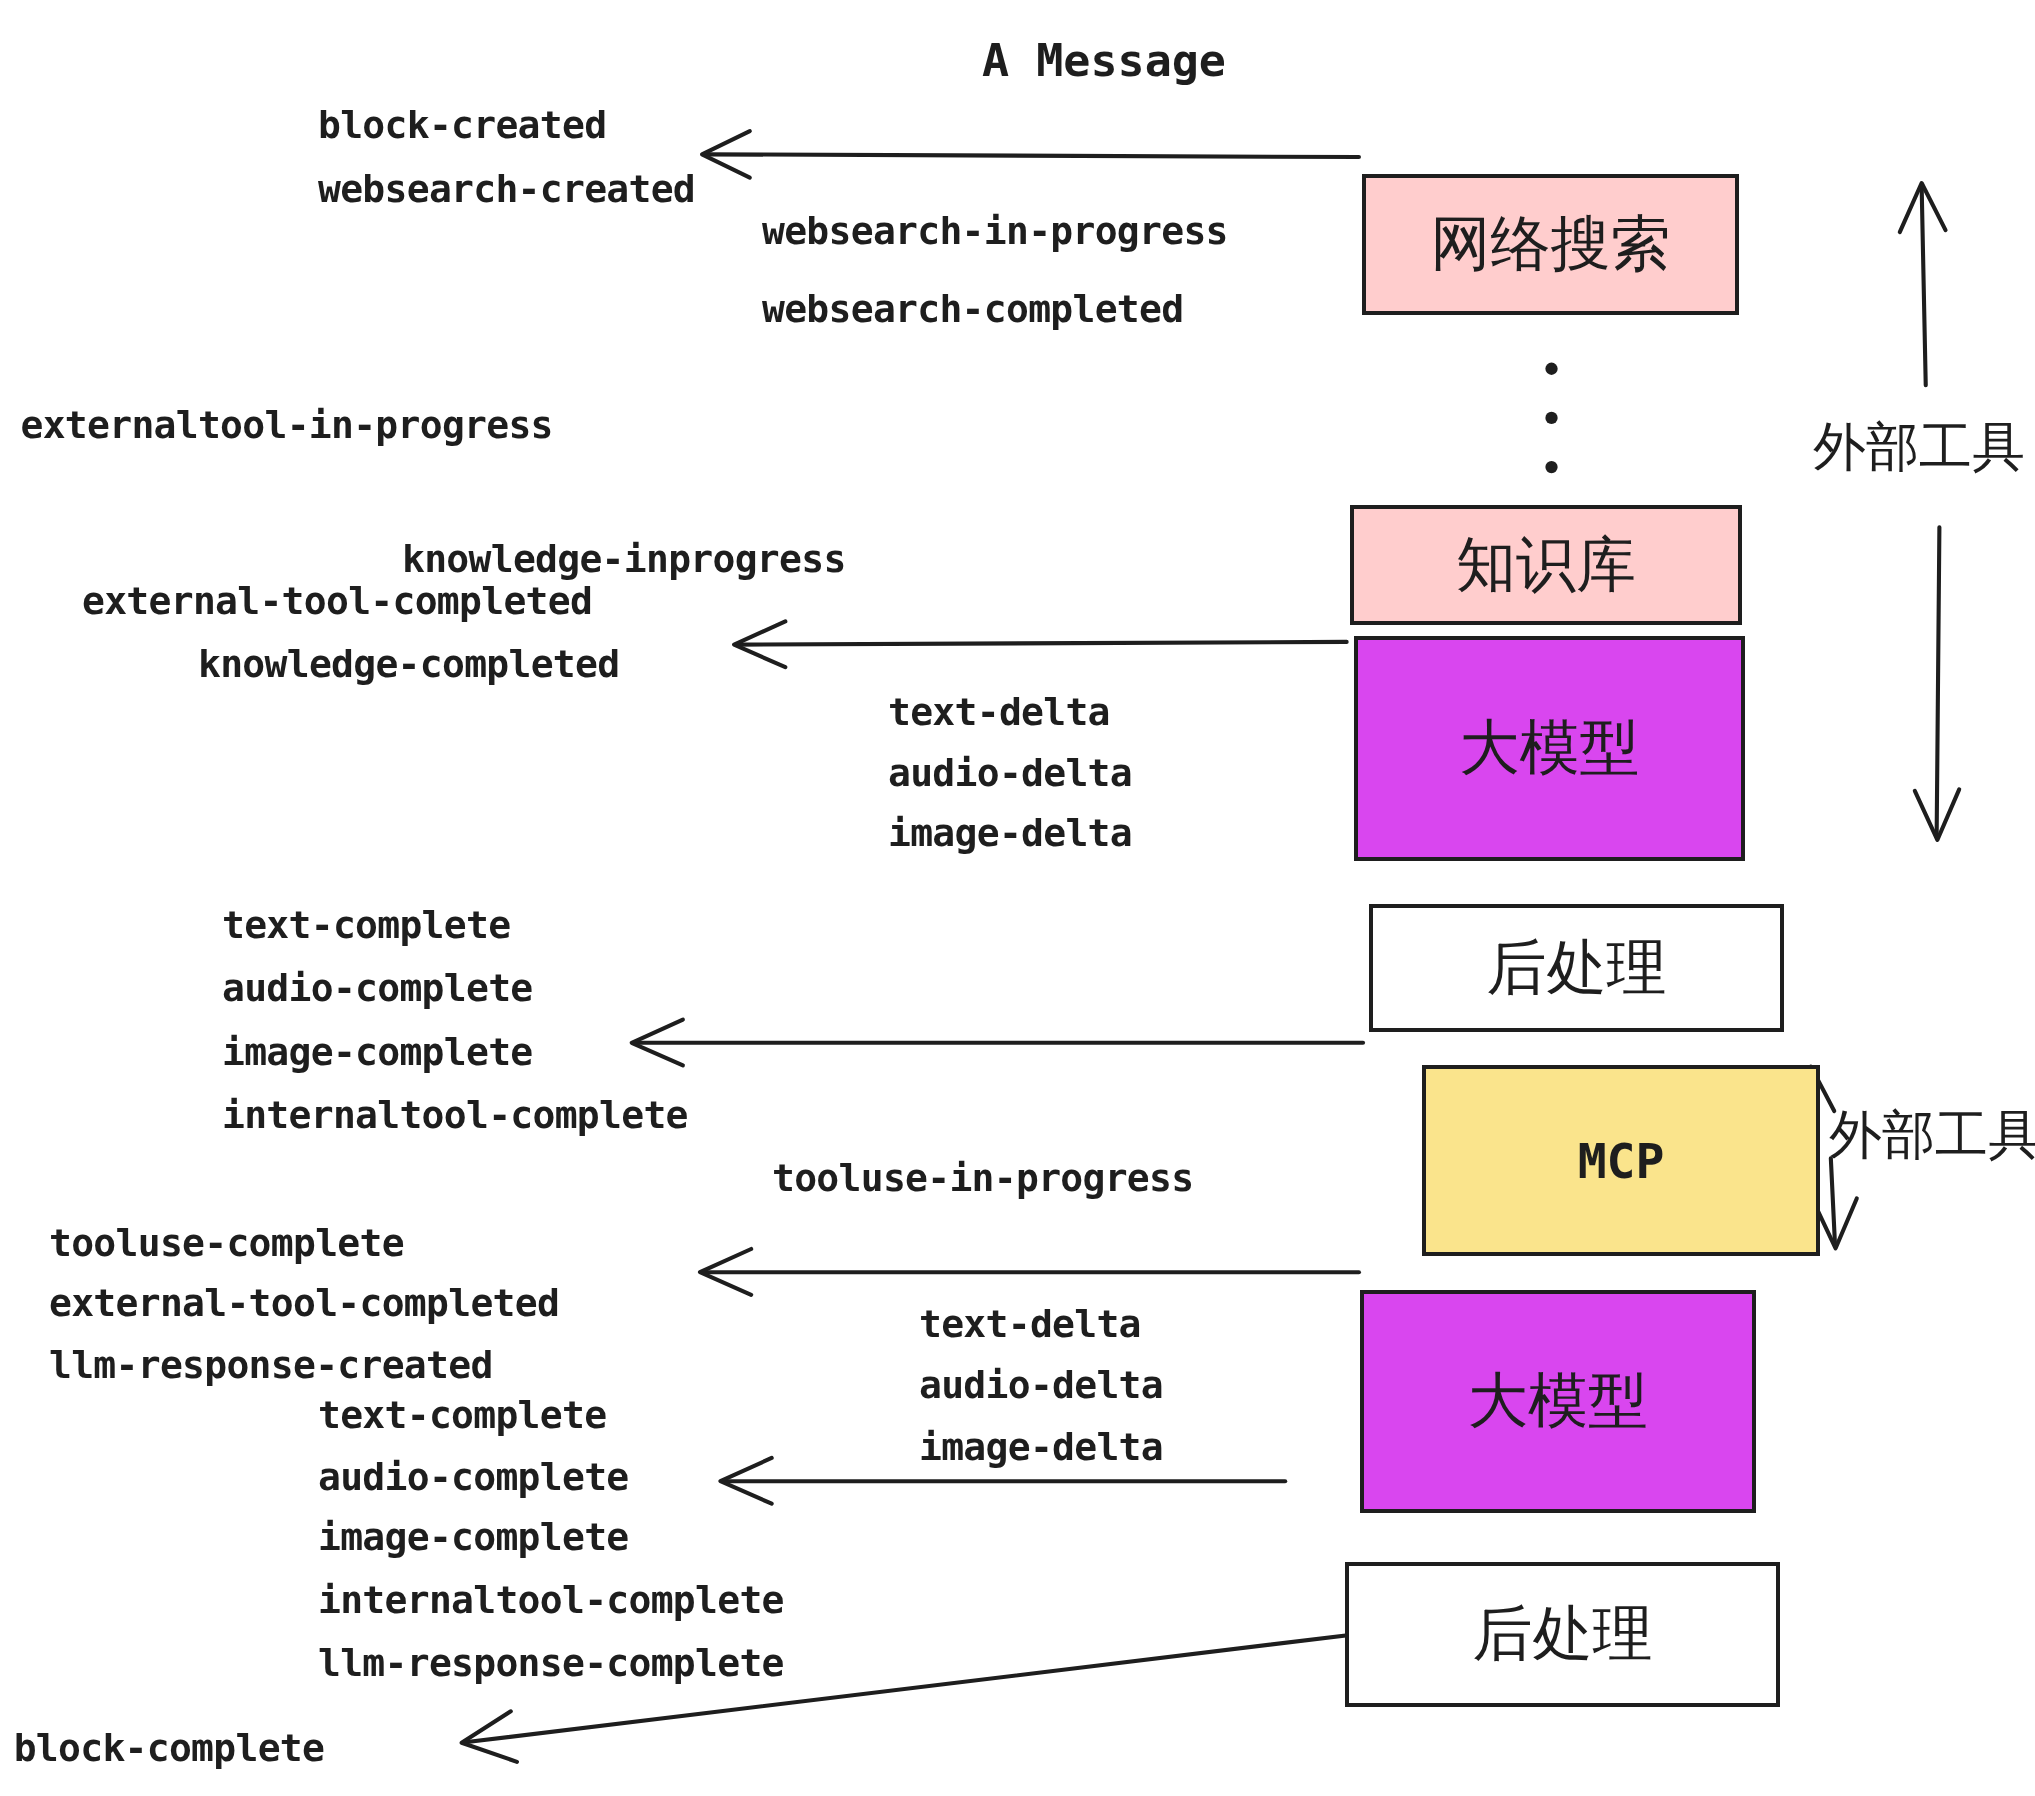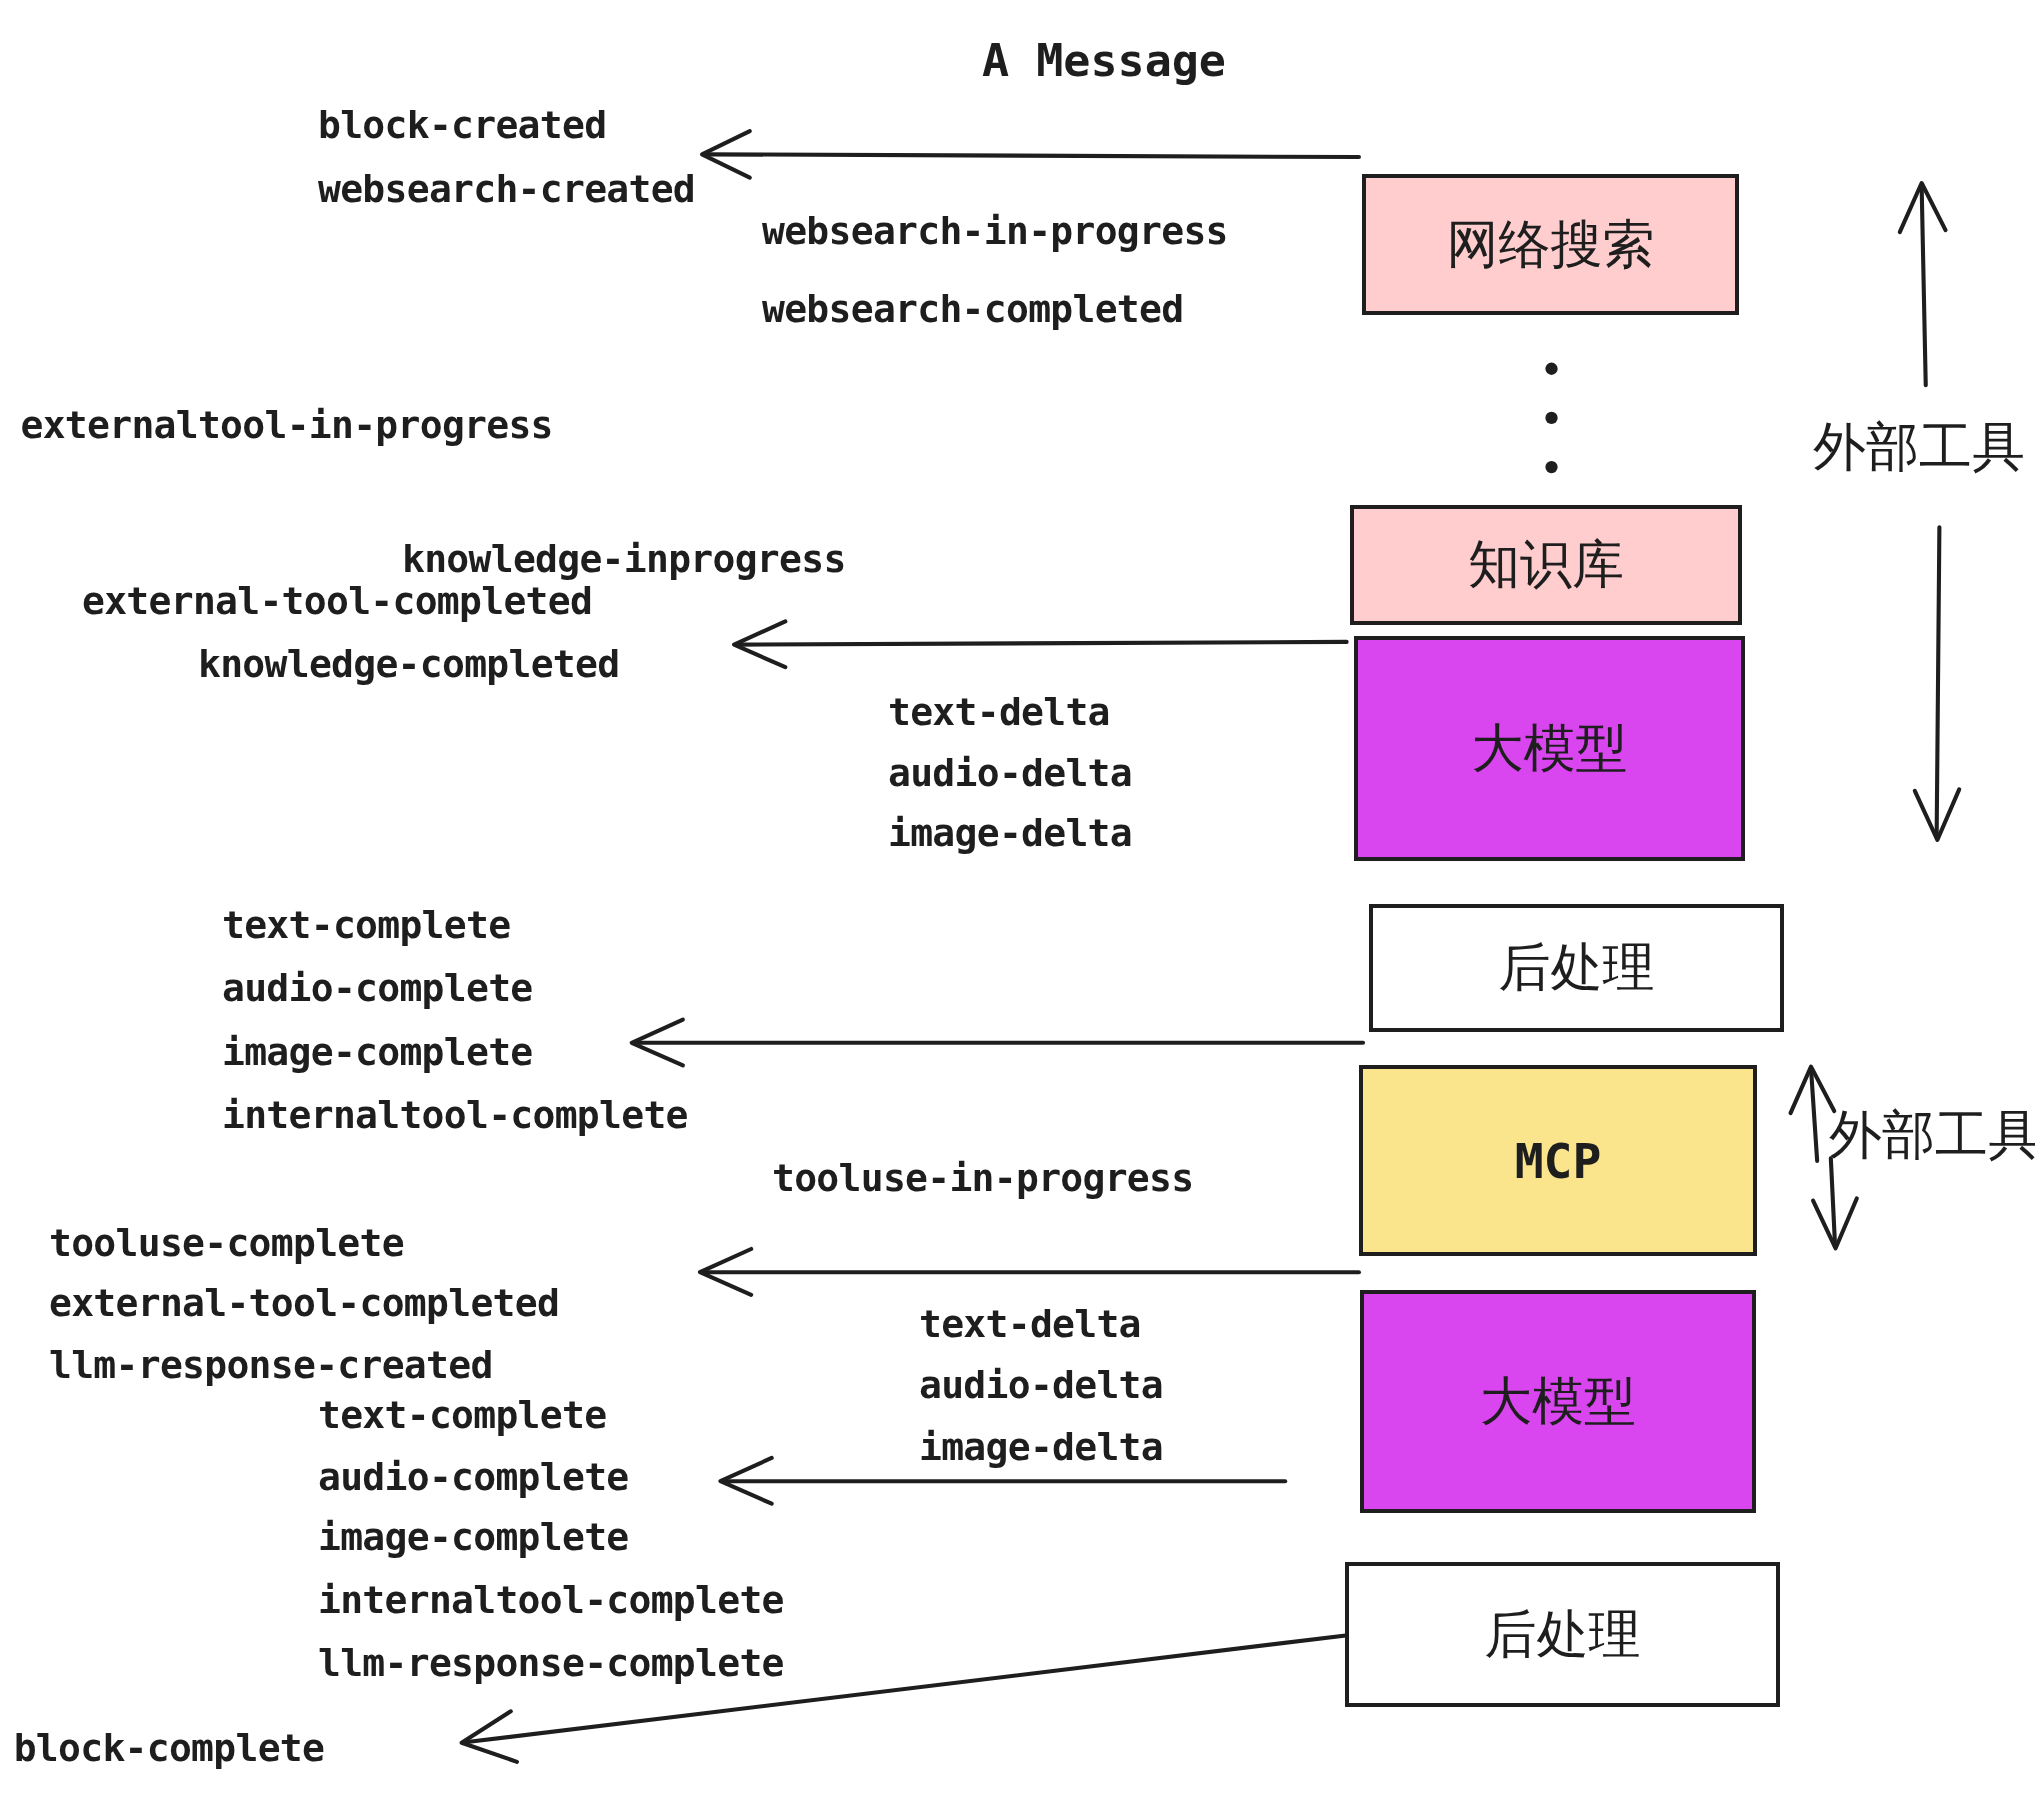--- a/index.html
+++ b/index.html
@@ -5,21 +5,21 @@
   html,body{margin:0;padding:0;background:#ffffff;}
   .canvas{position:relative;width:2035px;height:1796px;background:#ffffff;overflow:hidden;
           font-family:"DejaVu Sans Mono","Liberation Mono",monospace;color:#1e1e1e;}
   .arrow-layer{position:absolute;left:0;top:0;width:2035px;height:1796px;}
   .title{position:absolute;left:1104px;top:44px;transform:translate(-50%,-50%);
          font-size:45px;font-weight:bold;white-space:nowrap;margin-top:16px;}
   .ev{position:absolute;transform:translateY(-50%);font-size:38px;font-weight:bold;
       white-space:nowrap;letter-spacing:-0.7px;}
   .box{position:absolute;border:4.1px solid #1e1e1e;display:flex;align-items:center;justify-content:center;
        box-sizing:border-box;}
-  .box-label{font-family:"DejaVu Sans","Liberation Sans",sans-serif;font-size:52px;color:#1e1e1e;white-space:nowrap;}
+  .box-label{font-family:"DejaVu Sans","Liberation Sans",sans-serif;font-size:60px;color:#1e1e1e;white-space:nowrap;}
   .box-label.latin{font-family:"DejaVu Sans Mono","Liberation Mono",monospace;font-weight:bold;font-size:48px;}
   .fill-pink{background:#ffcdcd;}
   .fill-green{background:#d946ef;}
   .fill-yellow{background:#fae48c;}
   .fill-white{background:#ffffff;}
   .side-note{position:absolute;transform:translateY(-50%);
              font-family:"DejaVu Sans","Liberation Sans",sans-serif;
              font-size:53px;font-weight:normal;white-space:nowrap;}
   svg path{stroke:#1e1e1e;stroke-width:6;fill:none;stroke-linecap:round;stroke-linejoin:round;}
   svg circle{fill:#1e1e1e;}
@@ -122,21 +122,21 @@
     </div>
   <div class="box fill-pink" style="left:1350px;top:505px;width:392px;height:120px">
       <span class="box-label">知识库</span>
     </div>
   <div class="box fill-green" style="left:1354px;top:636px;width:391px;height:225px">
       <span class="box-label">大模型</span>
     </div>
   <div class="box fill-white" style="left:1369px;top:904px;width:415px;height:128px">
       <span class="box-label">后处理</span>
     </div>
-  <div class="box fill-yellow" style="left:1359px;top:1065px;width:398px;height:191px">
+  <div class="box fill-yellow" style="left:1422px;top:1065px;width:398px;height:191px">
       <span class="box-label latin">MCP</span>
     </div>
   <div class="box fill-green" style="left:1360px;top:1290px;width:396px;height:223px">
       <span class="box-label">大模型</span>
     </div>
   <div class="box fill-white" style="left:1345px;top:1562px;width:435px;height:145px">
       <span class="box-label">后处理</span>
     </div>
 
   <div class="side-note" style="left:1813px;top:448px">外部工具</div>

